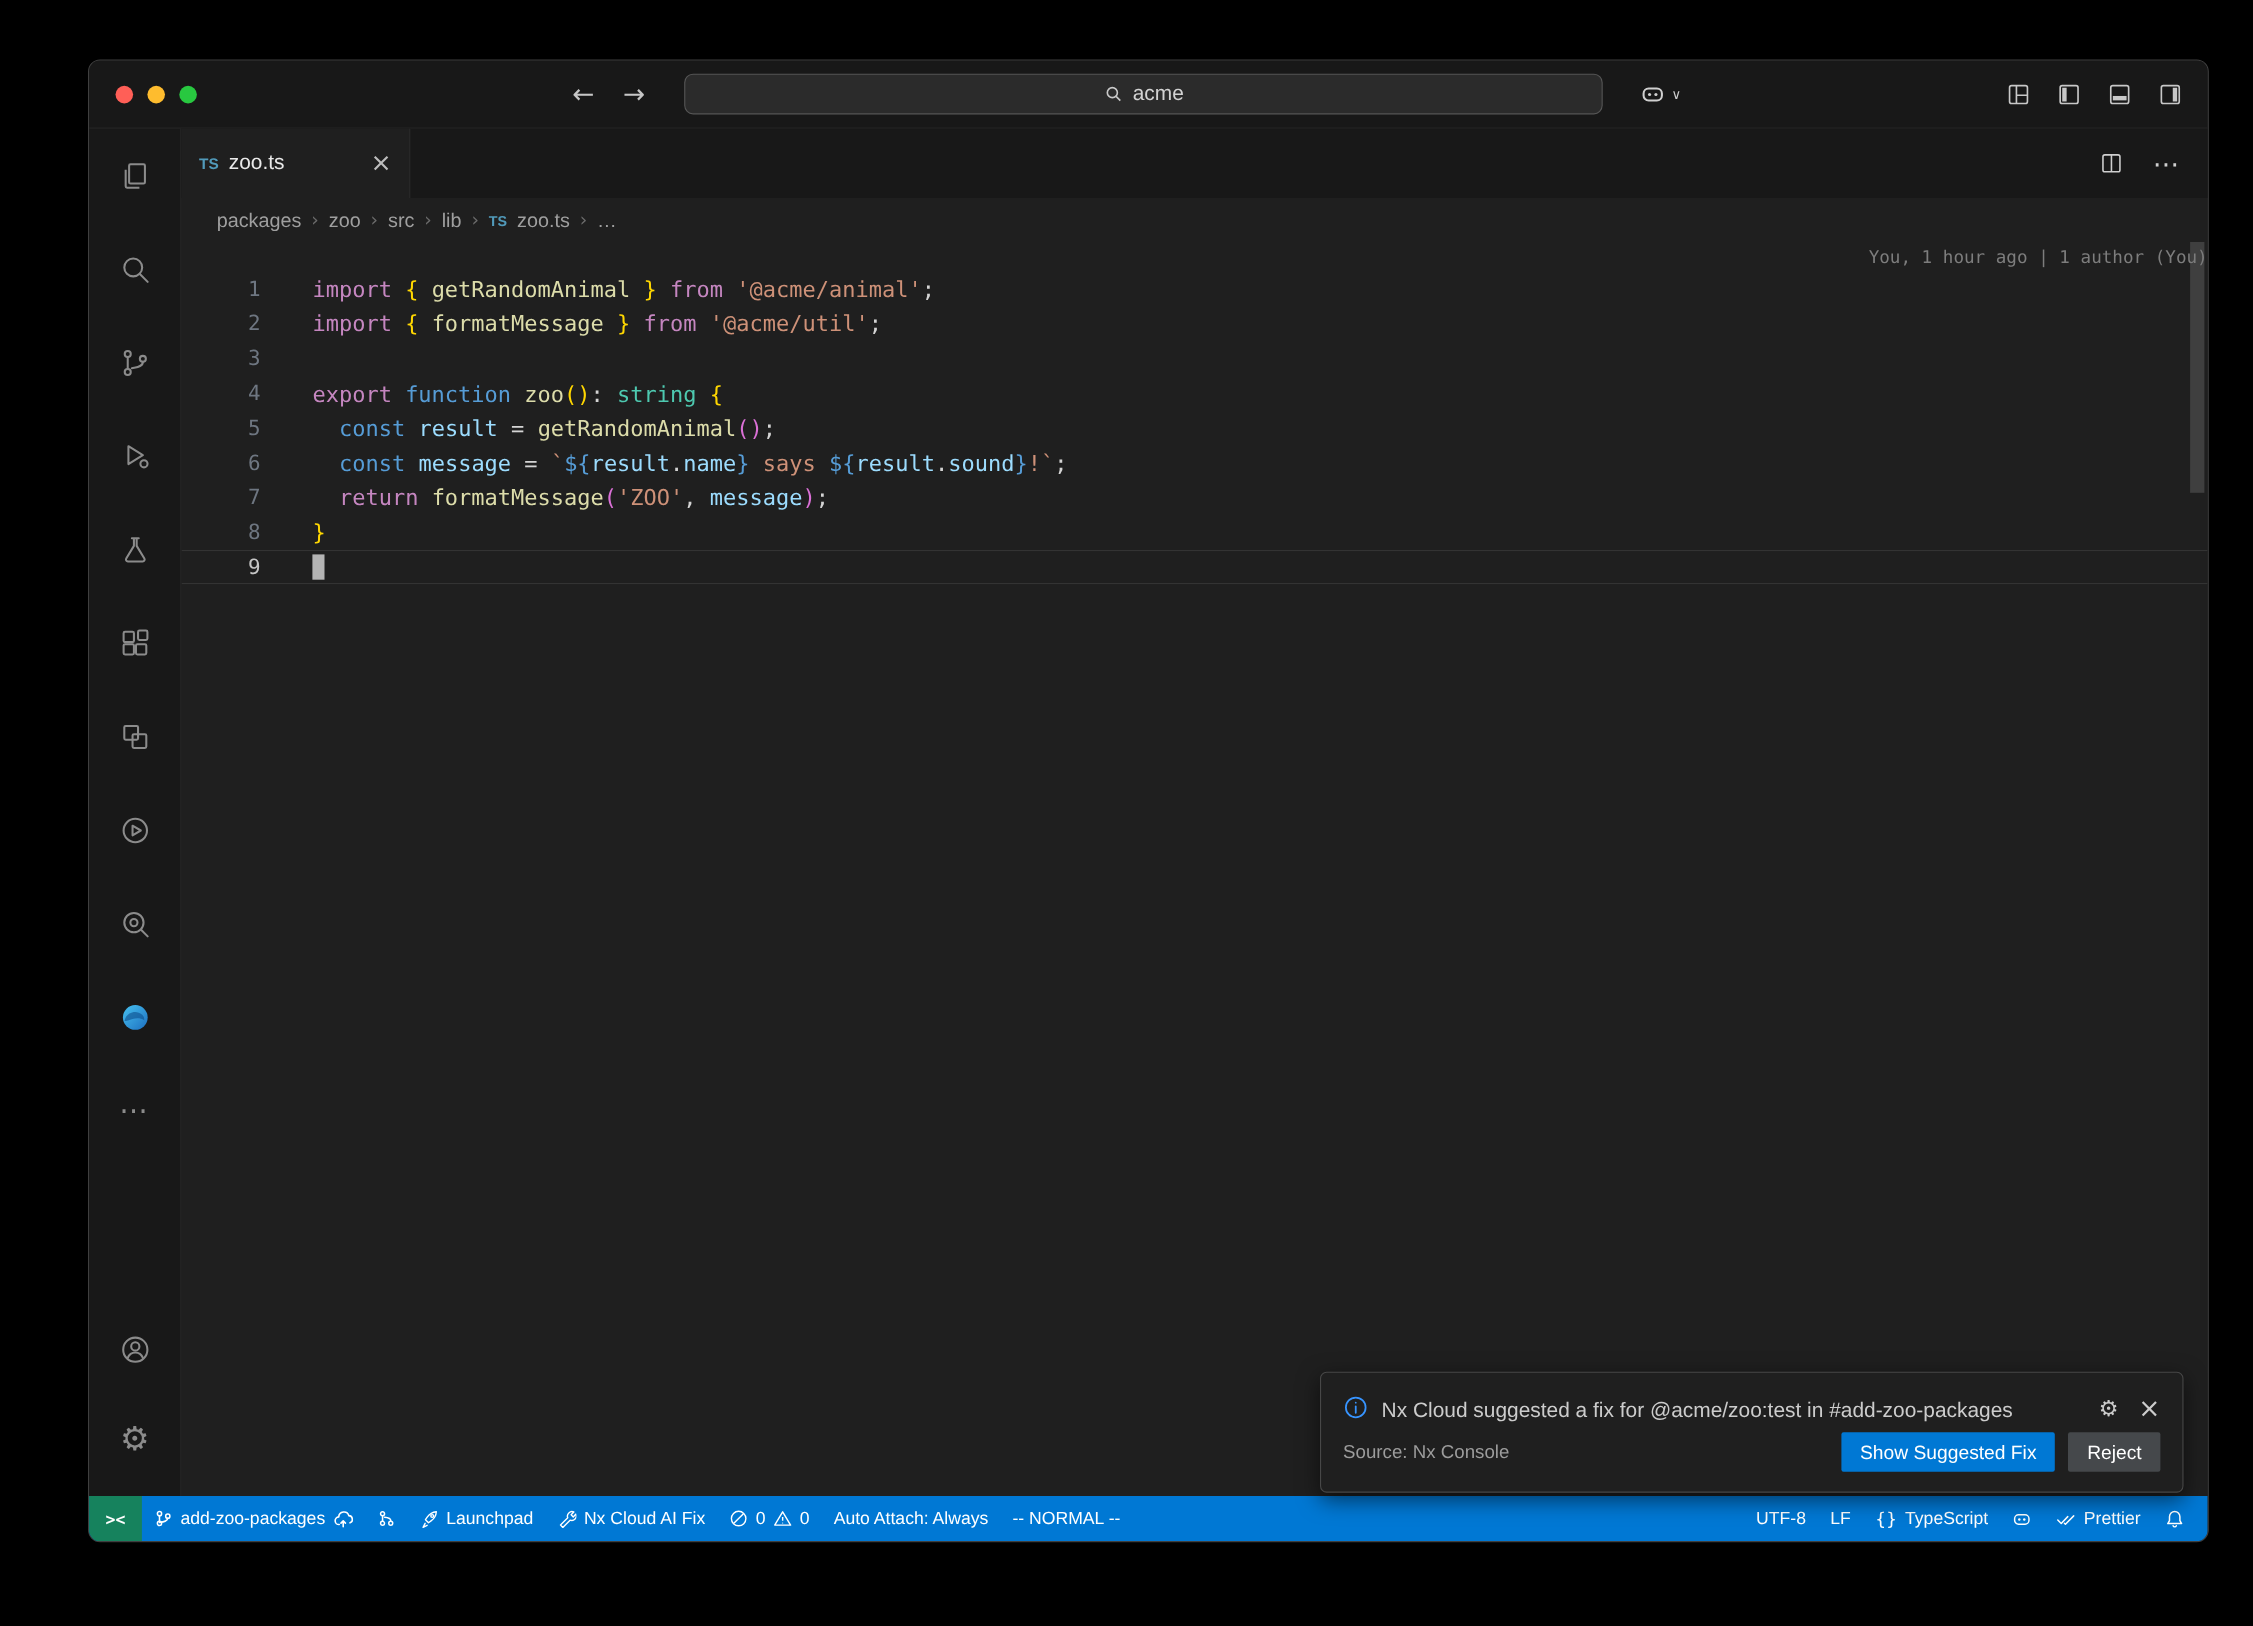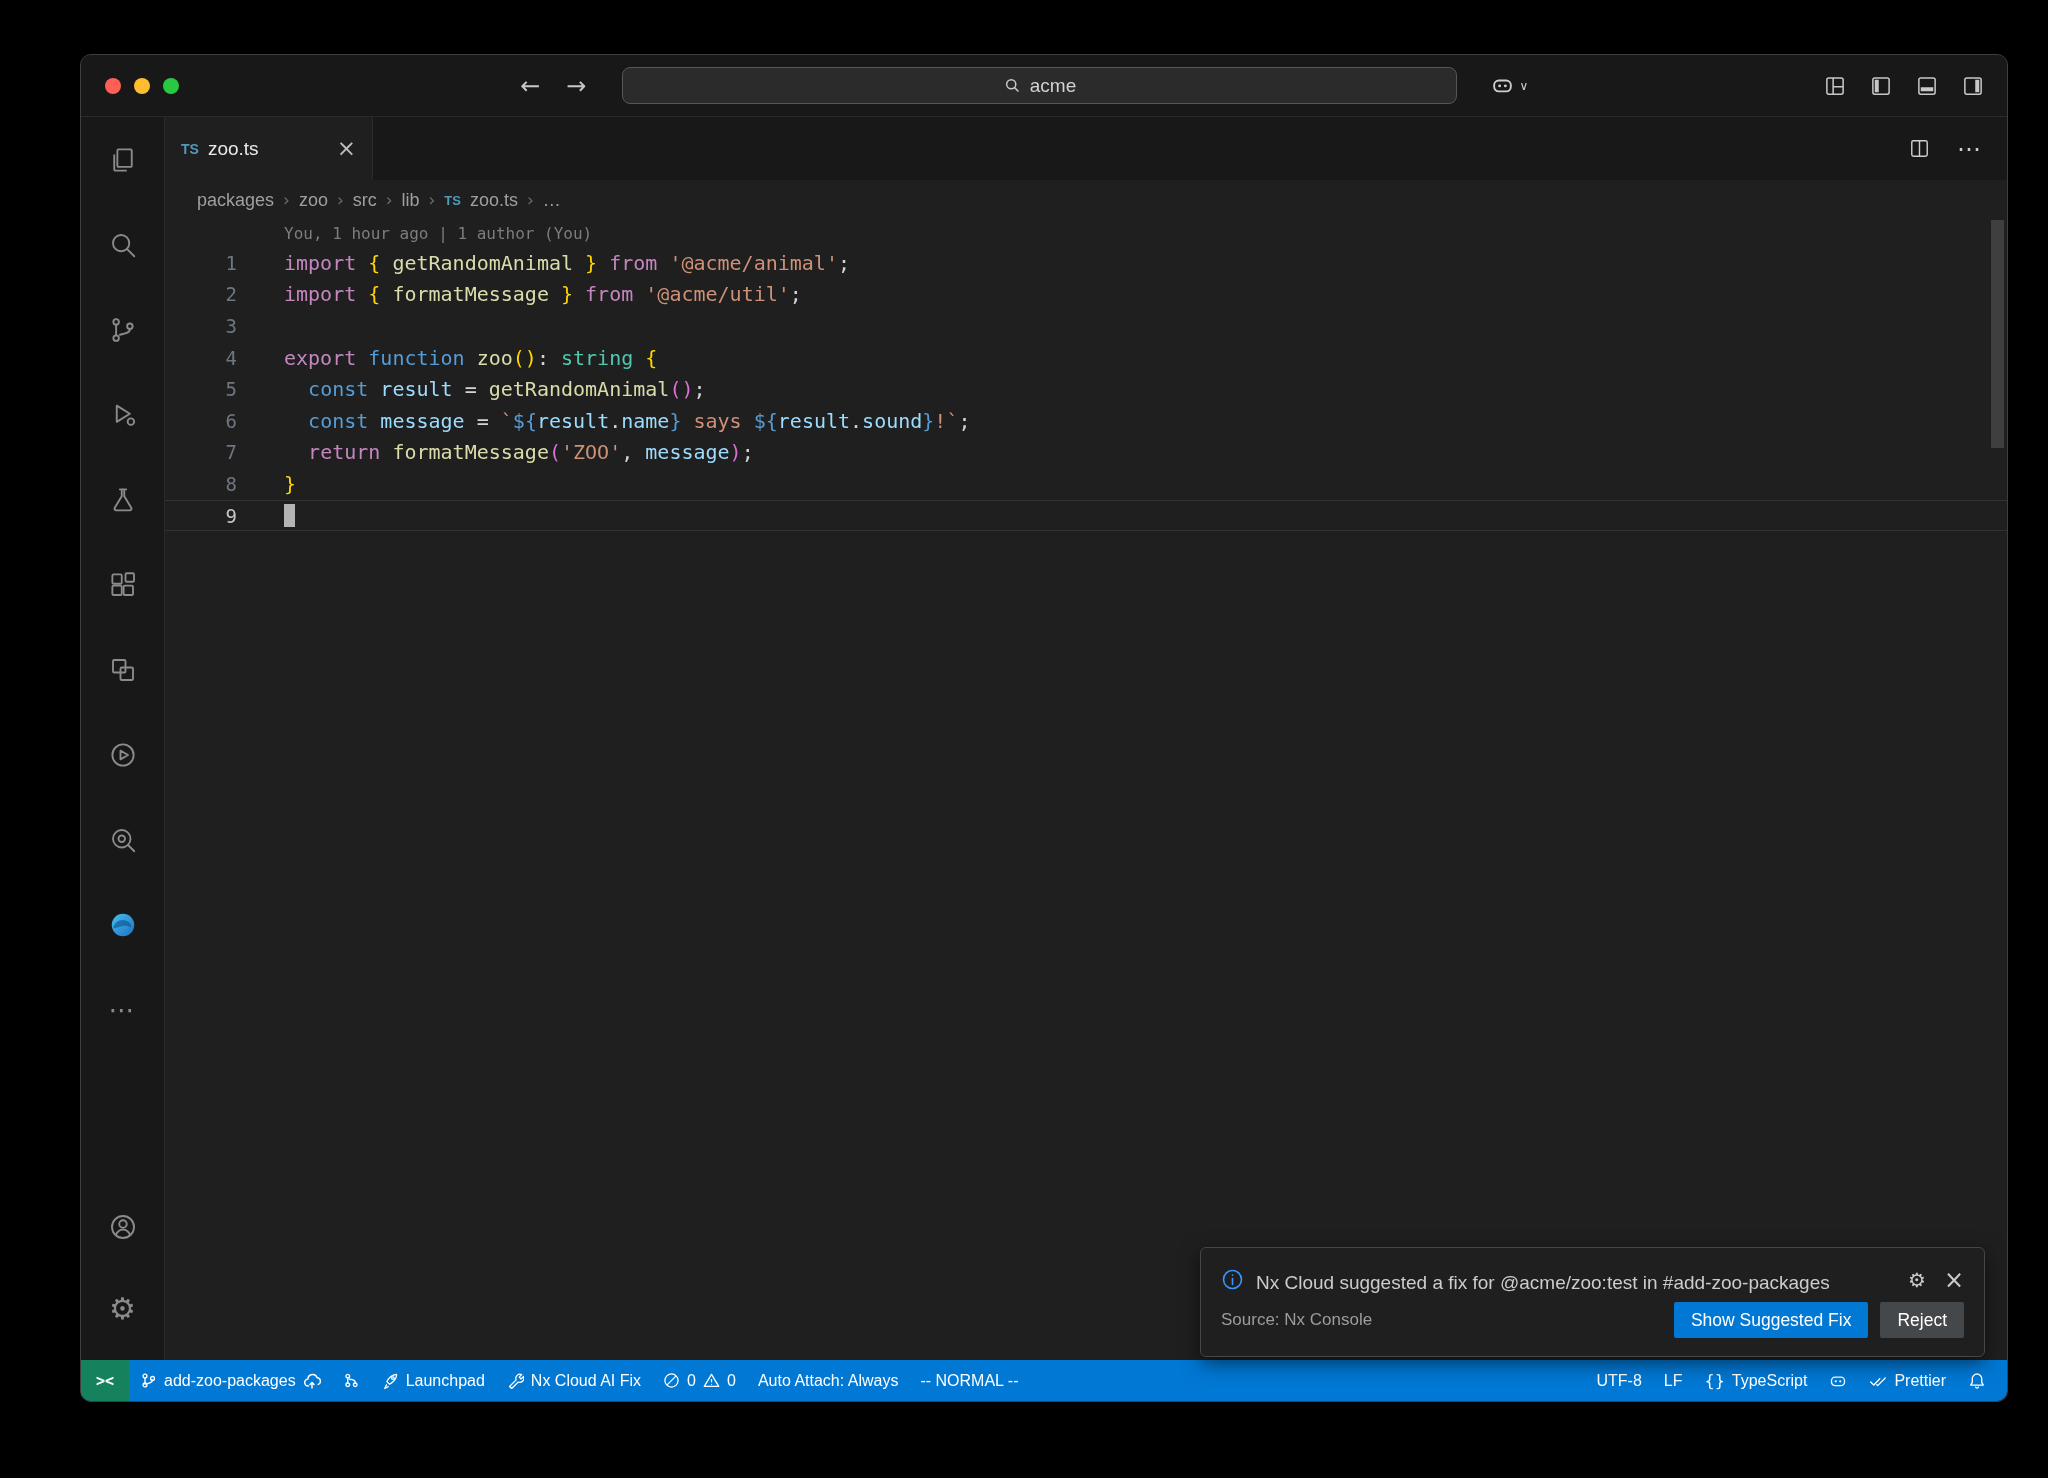--- a/index.html
+++ b/index.html
@@ -46,21 +46,21 @@
   .tab-more { font-size:24px; color:#cfcfcf; font-family:"DejaVu Sans",sans-serif; }
 
   
   .breadcrumb { height:40px; flex:none; display:flex; align-items:center; padding-left:32px;
                 color:#9f9f9f; font-size:18px; gap:9px; }
   .bc-sep { color:#6b6b6b; font-family:"DejaVu Sans",sans-serif; font-size:17px; }
   .bc-badge { color:#519aba; font-size:13px; font-weight:bold; }
 
   
   .editor { flex:1; position:relative; font-family:"DejaVu Sans Mono",monospace; font-size:20px; color:#d4d4d4; overflow:hidden; }
-  .blame { margin-left:119px; height:27px; line-height:27px; font-size:16px; color:#7d7d7d; }
+  .blame { margin-left:119px; height:27px; line-height:27px; font-size:16px; color:#7d7d7d;text-align:right; }
   .code-line { height:31.6px; display:flex; align-items:center; }
   .code-line .ln { width:72px; flex:none; text-align:right; color:#6e7681; font-size:19px; }
   .code-line .lc { padding-left:47px; display:flex; align-items:center; white-space:pre; }
   .code-line .lc span { white-space:pre; }
   .code-line.active { border-top:1px solid #333333; border-bottom:1px solid #333333; }
   .code-line.active .ln { color:#c6c6c6; }
   .vim-cursor { display:inline-block; width:11px; height:23px; background:#b4b4b4; }
   .scroll-thumb { position:absolute; top:0; right:3px; width:13px; height:228px; background:rgba(122,122,122,.35); }
 
   

